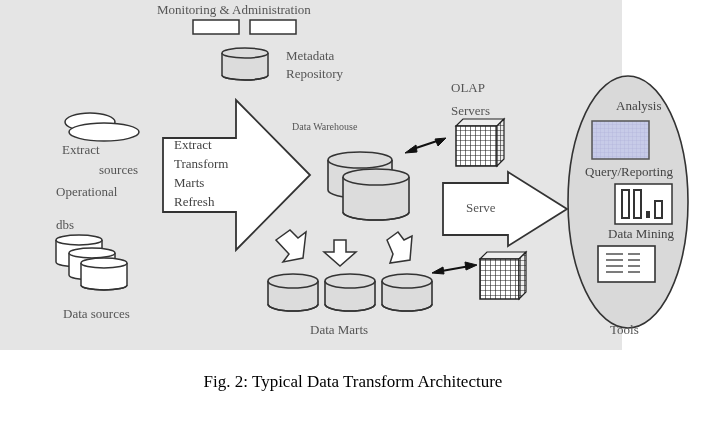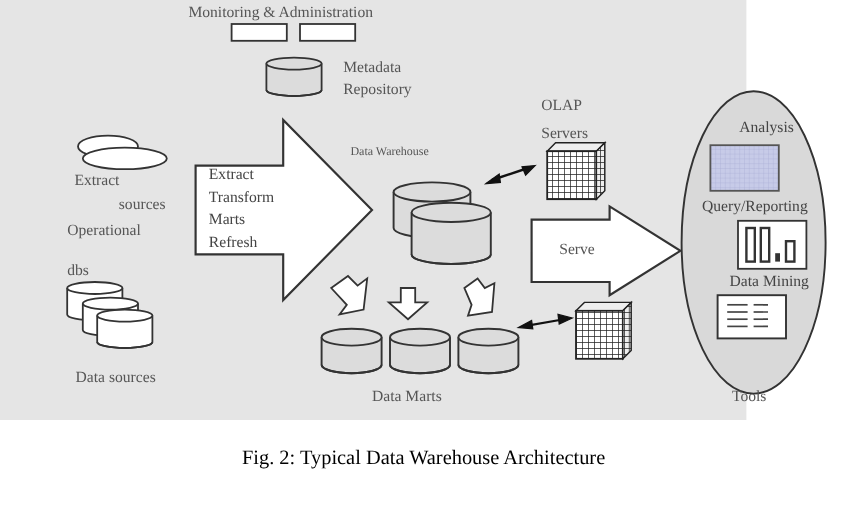--- a/index.html
+++ b/index.html
@@ -154,13 +154,13 @@
   <div class="lbl" style="left:466px;top:200px;">Serve</div>
 
   <div class="lbl" style="left:310px;top:322px;">Data Marts</div>
 
   <div class="lbl lbl-dark" style="left:616px;top:98px;">Analysis</div>
   <div class="lbl lbl-dark" style="left:585px;top:164px;">Query/Reporting</div>
   <div class="lbl lbl-dark" style="left:608px;top:226px;">Data Mining</div>
   <div class="lbl" style="left:610px;top:322px;">Tools</div>
 </div>
 
-<div id="caption">Fig. 2: Typical Data Warehouse Architecture</div>
+<div id="caption">Fig. 2: Typical Data Transform Architecture</div>
 
 </body></html>

